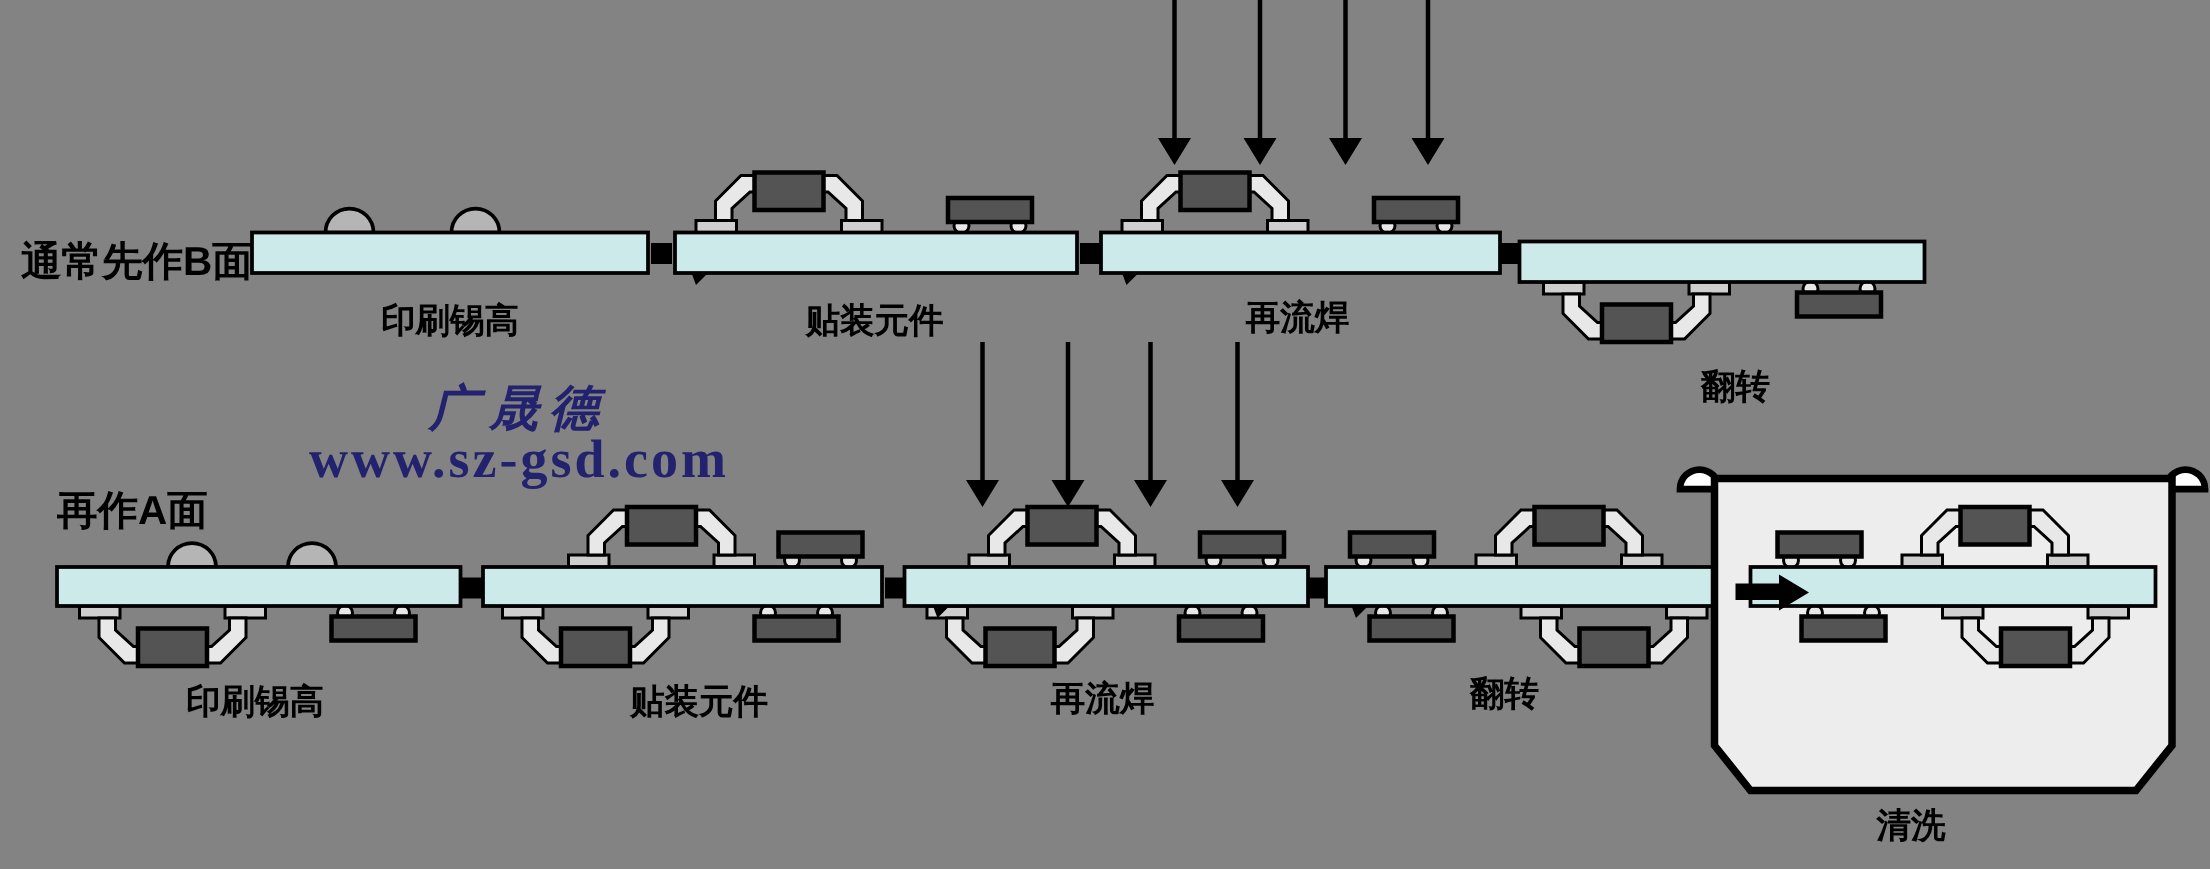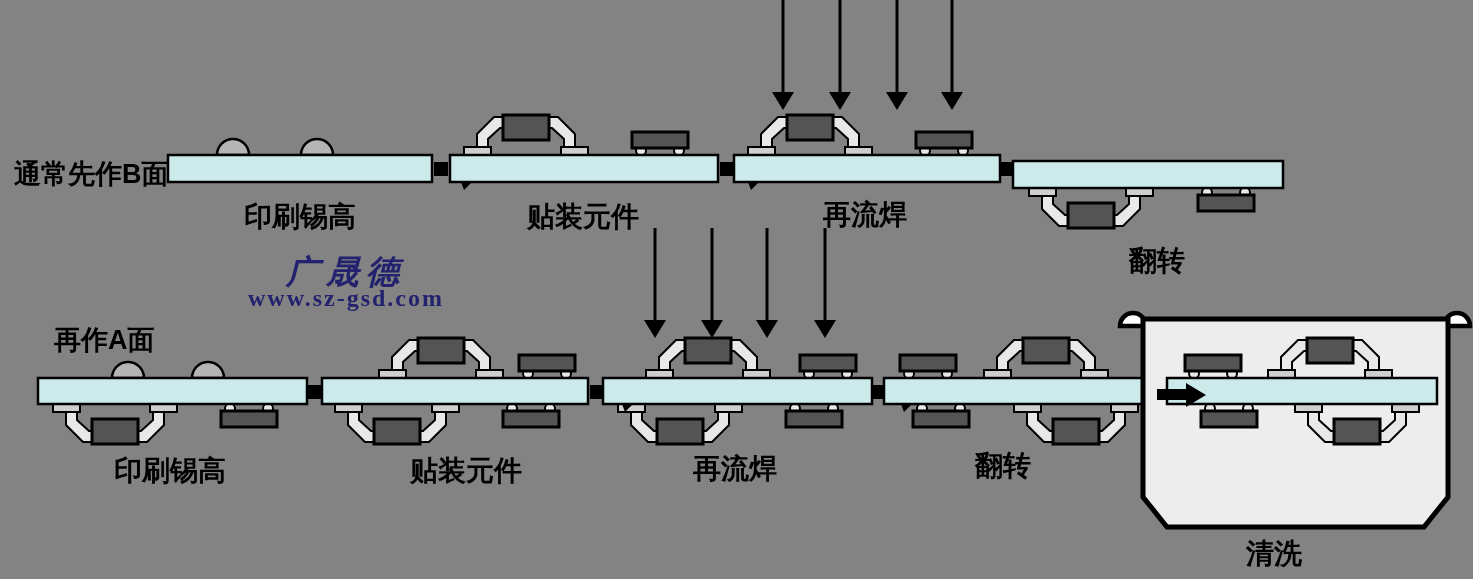--- a/index.html
+++ b/index.html
@@ -13,28 +13,28 @@
   .board{fill:var(--board);stroke:#000;stroke-width:2.5px;}
   .pad{fill:var(--pad);stroke:#000;stroke-width:2px;}
   .lead{fill:var(--lead);stroke:#000;stroke-width:2px;}
   .comp{fill:var(--component);stroke:#000;stroke-width:3px;}
   .ball{fill:var(--lead);stroke:#000;stroke-width:2px;}
   .paste{fill:var(--paste);stroke:#000;stroke-width:2.5px;}
   .tankbody{fill:var(--tank);stroke:#000;stroke-width:5px;}
   .curl{fill:#ffffff;stroke:#000;stroke-width:4.5px;}
   .sq,.arrowhead,.wedge,.entry{fill:#000;}
   .arrowline{stroke:#000;stroke-width:3px;}
-  .lbl{position:absolute;font-weight:bold;color:var(--label);font-size:28px;white-space:nowrap;}
+  .lbl{position:absolute;font-weight:bold;color:var(--label);font-size:23px;white-space:nowrap;}
   .ctr{transform:translateX(-50%);}
   .side{font-size:27px;}
   .wm-brand{position:absolute;transform:translateX(-50%);color:var(--watermark);
     font-family:"Liberation Serif",serif;font-style:italic;font-weight:bold;
     font-size:33px;letter-spacing:7px;white-space:nowrap;text-align:center;}
   .wm-url{position:absolute;transform:translateX(-50%);color:var(--watermark);
-    font-family:"Liberation Serif",serif;font-weight:bold;font-size:24px;
+    font-family:"Liberation Serif",serif;font-weight:bold;font-size:36px;
     letter-spacing:2px;white-space:nowrap;text-align:right;}
 </style>
 </head>
 <body>
 
 <div id="stage">
 
   <svg id="gfx" width="1473" height="579" viewBox="0 0 1473 579">
     <defs>
 
@@ -142,20 +142,20 @@
 
   <div class="wm-brand" style="left:346px;top:250px;">广晟德</div>
   <div class="wm-url" style="left:346px;top:285px;">www.sz-gsd.com</div>
 
   <div class="lbl side" style="left:14px;top:156px;">通常先作B面</div>
   <div class="lbl ctr" style="left:300px;top:198px;">印刷锡高</div>
   <div class="lbl ctr" style="left:583px;top:198px;">贴装元件</div>
   <div class="lbl ctr" style="left:865px;top:196px;">再流焊</div>
   <div class="lbl ctr" style="left:1157px;top:242px;">翻转</div>
 
-  <div class="lbl side" style="left:54px;top:322px;text-align:center;">再作A面</div>
+  <div class="lbl side" style="left:38px;top:322px;text-align:center;">再作A面</div>
   <div class="lbl ctr" style="left:170px;top:452px;">印刷锡高</div>
   <div class="lbl ctr" style="left:466px;top:452px;">贴装元件</div>
   <div class="lbl ctr" style="left:735px;top:450px;">再流焊</div>
   <div class="lbl ctr" style="left:1003px;top:447px;">翻转</div>
   <div class="lbl ctr" style="left:1274px;top:535px;">清洗</div>
 
 </div>
 
 </body></html>

